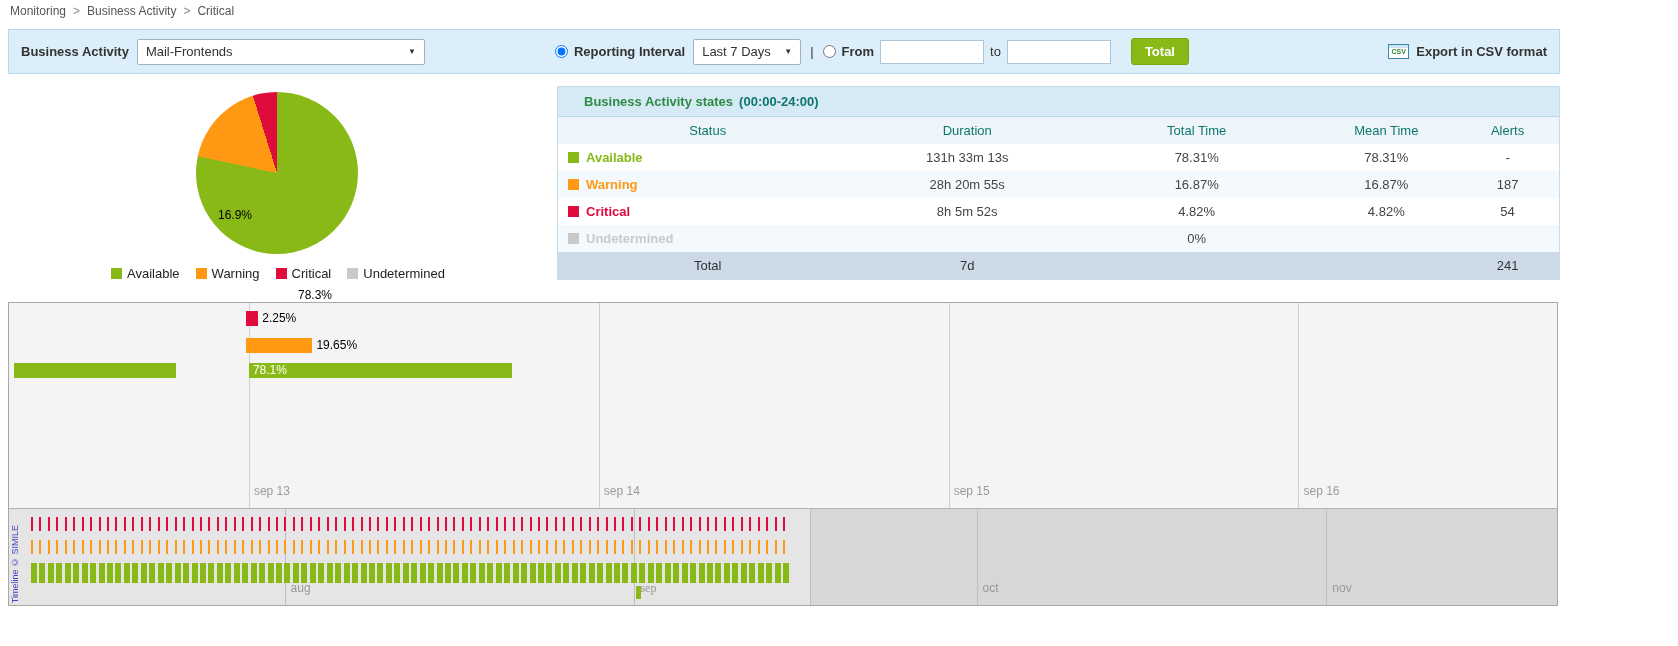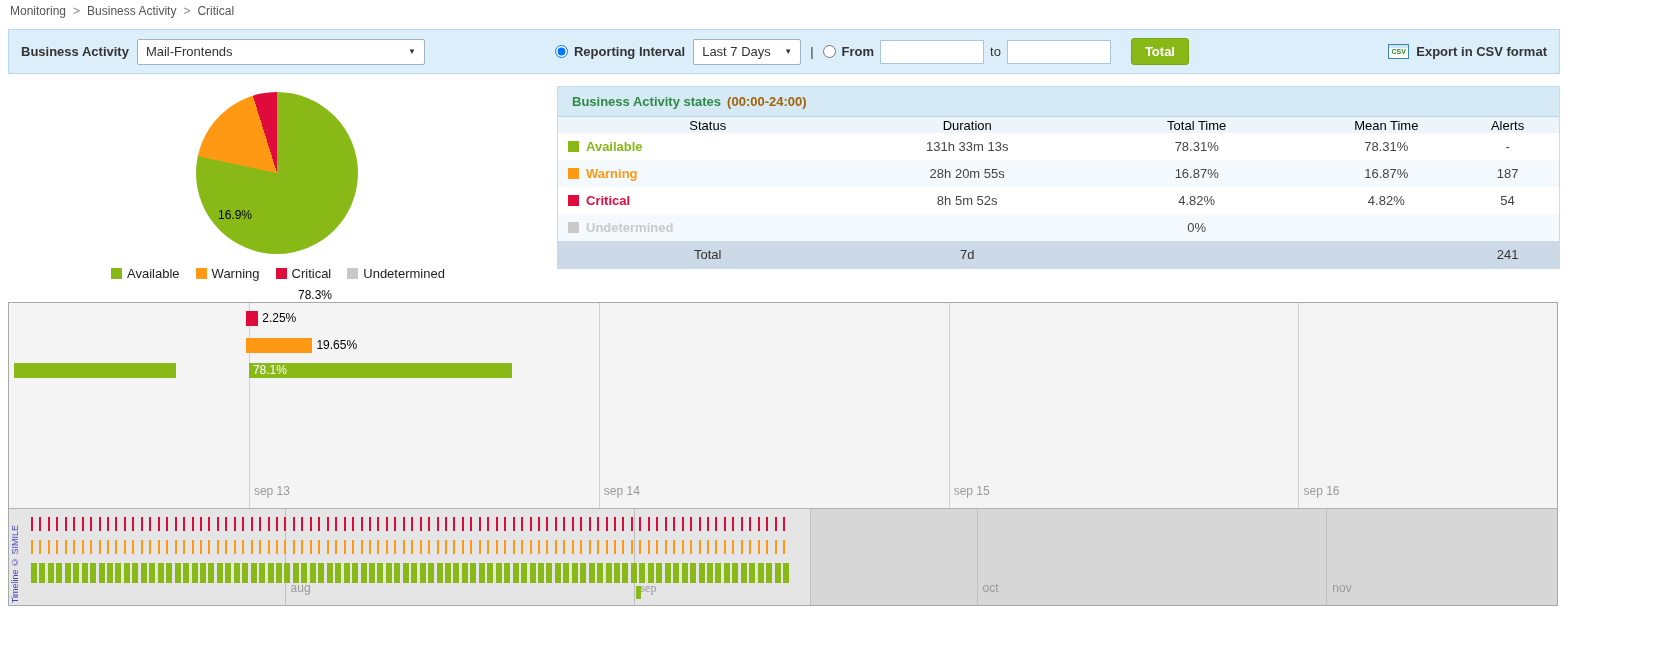--- a/index.html
+++ b/index.html
@@ -29,25 +29,25 @@
   .pie{position:absolute;left:188px;top:8px;width:162px;height:162px;border-radius:50%}
   .pie-label{position:absolute;font-size:12px;color:#000}
   .pie-label-warning{left:210px;top:124px}
   .pie-label-available{left:290px;top:204px}
   .legend{position:absolute;left:0;top:182px;width:100%;display:flex;justify-content:center;gap:16px;align-items:center}
   .legend-item{display:flex;align-items:center;gap:5px}
   .legend-swatch{width:11px;height:11px;display:inline-block}
   .legend-label{font-size:13px;color:#222}
 
   .states-panel{position:absolute;left:557px;top:86px;width:1003px;border:1px solid #c6dcea;background:#fff}
-  .panel-title{height:30px;background:#d6eaf6;border-bottom:1px solid #bcd9ea;display:flex;align-items:center;gap:6px;padding:0 14px;font-weight:bold;font-size:13px}
+  .panel-title{height:30px;background:#d6eaf6;border-bottom:1px solid #bcd9ea;display:flex;align-items:center;gap:6px;padding:0 26px;font-weight:bold;font-size:13px}
   .panel-title .t1{color:#2e8b44}
-  .panel-title .t2{color:#a16207}
+  .panel-title .t2{color:#0f766e}
   table.states{width:100%;border-collapse:collapse;font-size:13px}
-  table.states th{height:16px;background:#edf5fa;color:#000000;font-weight:normal;text-align:center}
+  table.states th{height:27px;background:#edf5fa;color:#0f766e;font-weight:normal;text-align:center}
   table.states td{height:27px;text-align:center;color:#444}
   table.states td.status-cell{text-align:left;padding-left:10px}
   table.states tr.alt{background:#f3f9fd}
   .st-swatch{width:11px;height:11px;display:inline-block;margin-right:7px;vertical-align:-1px}
   .st-name{font-weight:bold}
   tr.total-row{background:#ccd9e6}
   tr.total-row td{color:#333}
 
   .timeline-box{position:absolute;left:8px;top:302px;width:1550px;height:304px;border:1px solid #a8a8a8;background:#f4f4f4}
   .tl-main{position:absolute;left:0;top:0;right:0;height:205px;background:#f4f4f4;overflow:hidden;cursor:grab}

